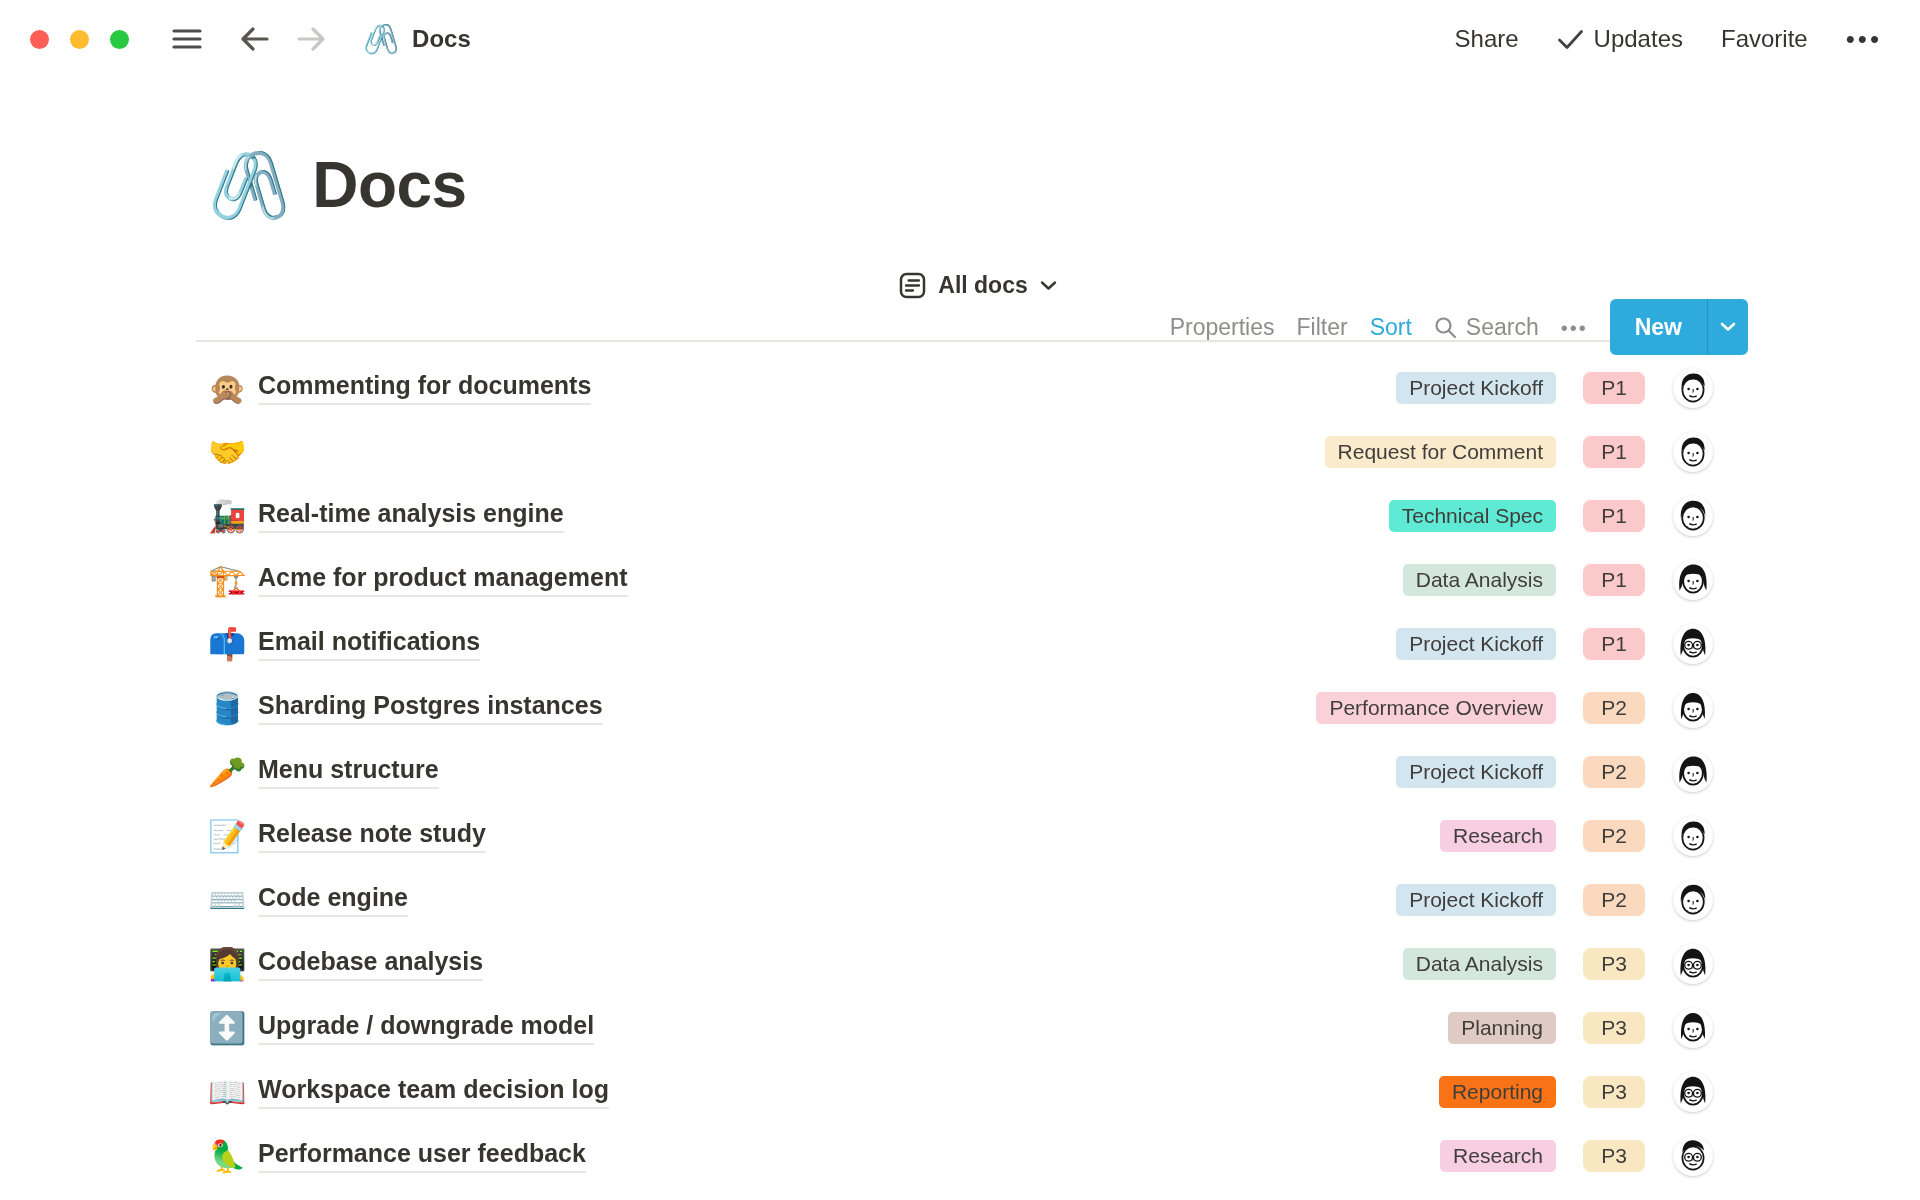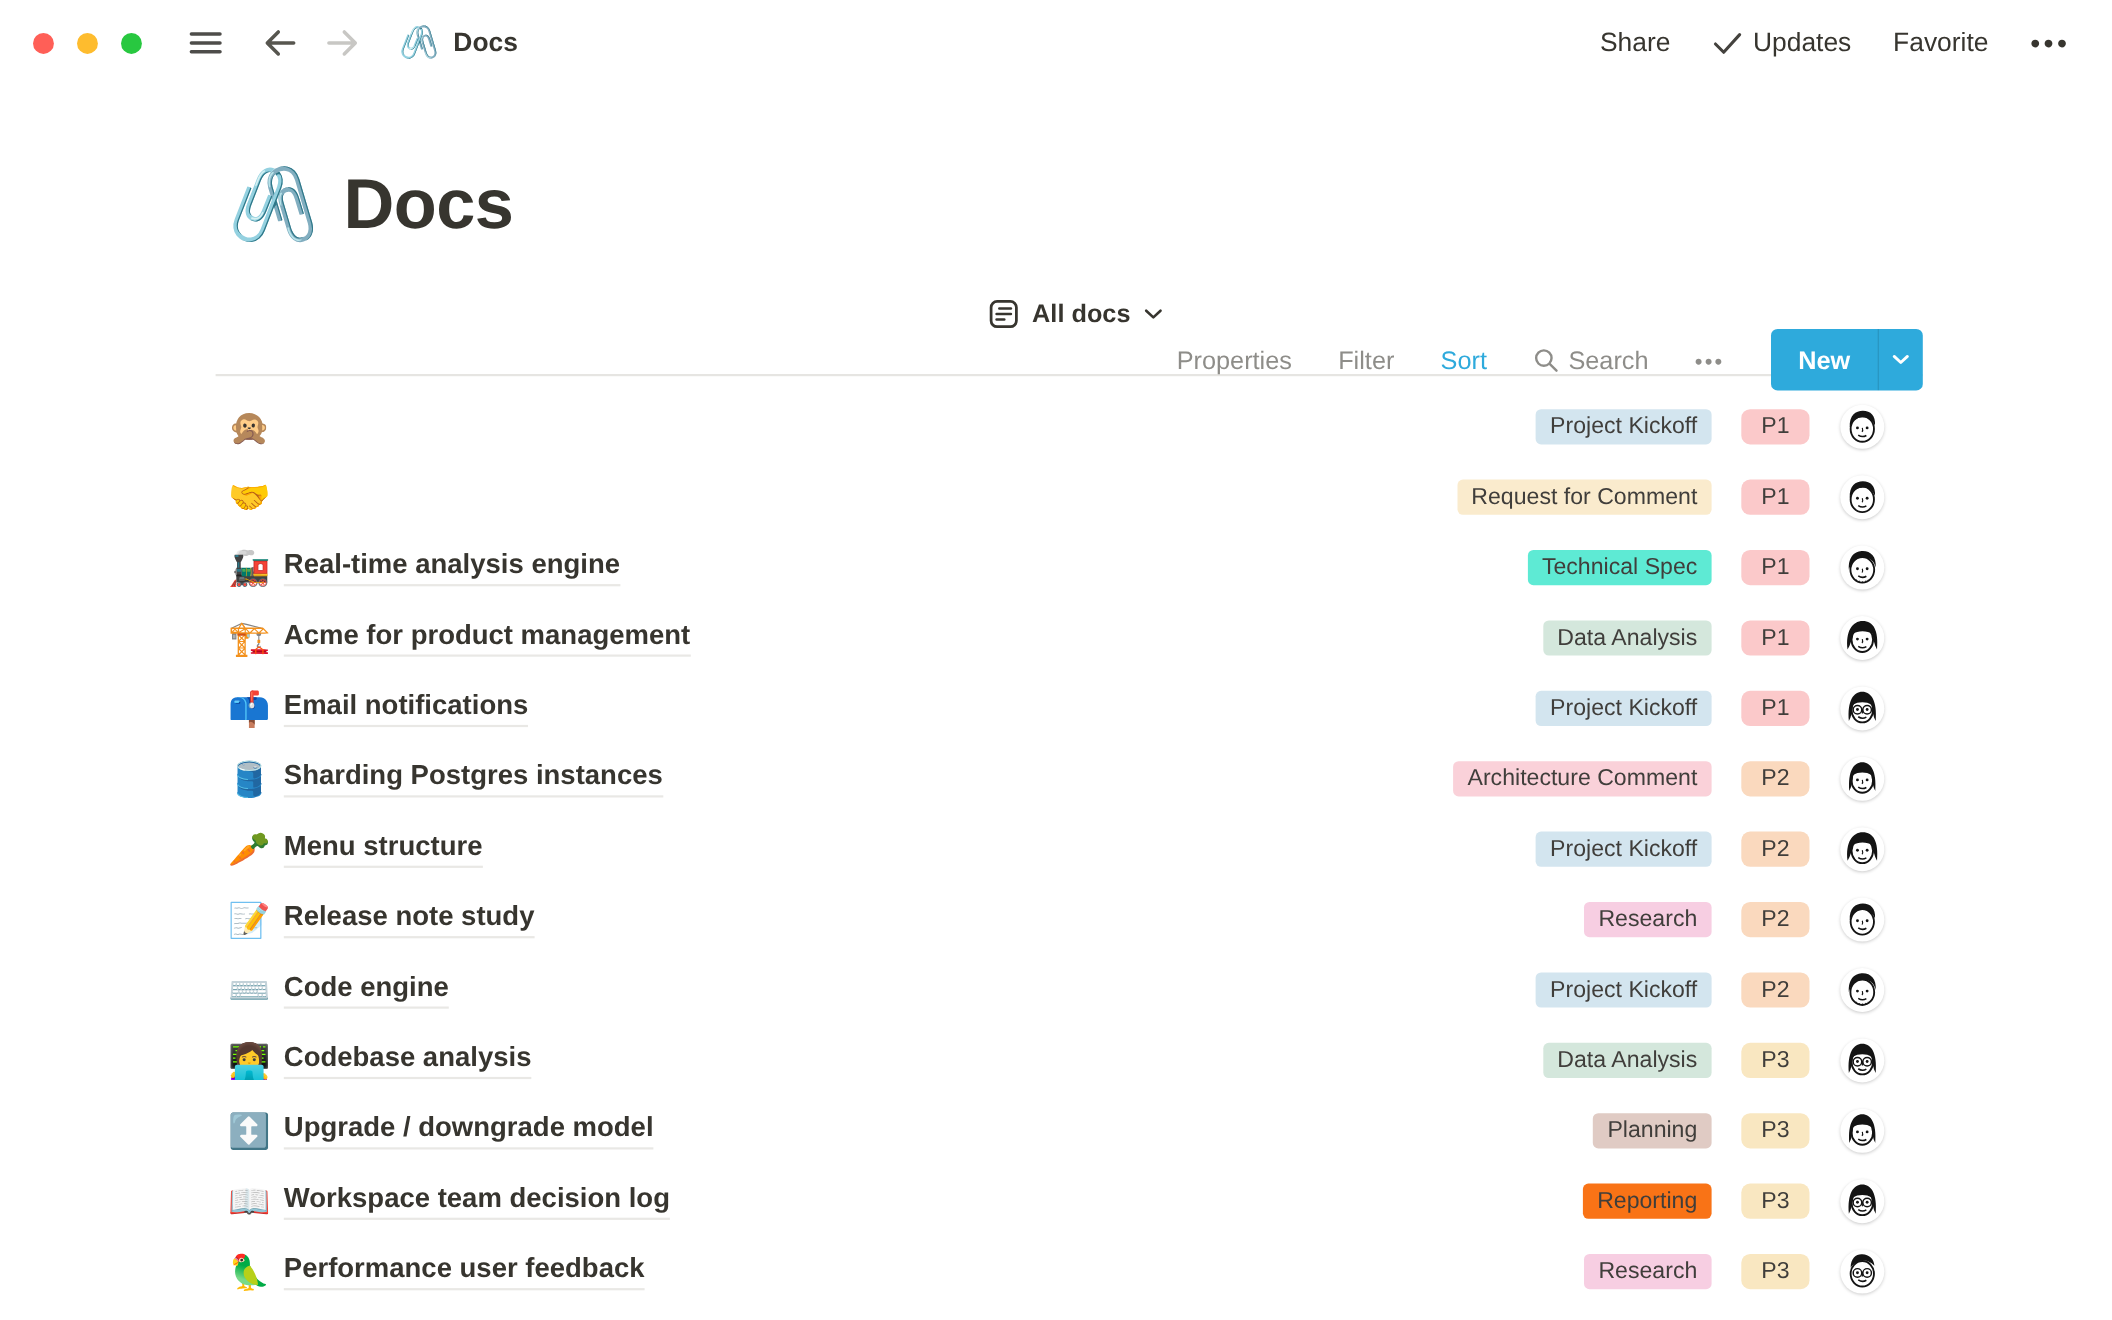--- a/index.html
+++ b/index.html
@@ -29,21 +29,21 @@
   .content { margin-left:196px; width:1552px; }
   .inner-pad { padding-left:12px; padding-right:0; }
 
   .page-header { margin-top:70px; display:flex; align-items:center; gap:22px; }
   .page-icon { font-size:66px; line-height:1; }
   .page-title { font-size:64px; font-weight:700; margin:0; letter-spacing:-0.5px; color:#37352F; }
 
   .toolbar { margin-top:50px; height:46px; display:flex; align-items:center;flex-direction:column; }
   .view-switcher { display:flex; align-items:center; gap:12px; background:none; border:none; padding:0; cursor:pointer; font-family:inherit; }
   .view-label { font-size:23px; font-weight:700; color:#37352F; }
-  .tb-actions { margin-left:auto; display:flex; align-items:center; gap:42px; font-size:23px; color:#8E8D89; }
+  .tb-actions { margin-left:auto; display:flex; align-items:center; gap:22px; font-size:23px; color:#8E8D89; }
   .tb-text-btn { background:none; border:none; font:inherit; color:inherit; cursor:pointer; padding:0; }
   .search-btn { display:flex; align-items:center; gap:9px; }
   .dots-sm { font-size:20px; letter-spacing:2px; line-height:1; }
   .new-btn { display:flex; align-items:stretch; height:56px; border:none; border-radius:6px; overflow:hidden; padding:0; cursor:pointer; margin-left:0; }
   .new-main { display:flex; align-items:center; padding:0 25px; color:#fff; font-size:23px; font-weight:700; font-family:inherit; }
   .new-chevron { width:41px; display:flex; align-items:center; justify-content:center; border-left:1px solid rgba(0,0,0,0.14); }
 
   .divider { height:2px; background:#E6E5E2; margin-top:22px; }
 
   
@@ -204,20 +204,21 @@
         </button>
       </span>
     </div>
   </div>
 
   <div class="divider"></div>
 
   <div class="rows">
   <div class="row">
     <span class="row-icon">🙊</span>
+    <span class="row-title">Commenting for documents</span>
     <span class="row-spacer"></span>
     <span class="tag" style="background: rgb(211, 229, 239);">Project Kickoff</span>
     <span class="prio" style="background: rgb(251, 201, 202);">P1</span>
     <span class="avatar">
       <svg width="40" height="40">
             <use href="#av-m1"></use>
           </svg>
     </span>
   </div>
 
@@ -269,21 +270,21 @@
       <svg width="40" height="40">
             <use href="#av-w2"></use>
           </svg>
     </span>
   </div>
 
   <div class="row">
     <span class="row-icon">🛢️</span>
     <span class="row-title">Sharding Postgres instances</span>
     <span class="row-spacer"></span>
-    <span class="tag" style="background: rgb(250, 209, 217);">Architecture Comment</span>
+    <span class="tag" style="background: rgb(250, 209, 217);">Performance Overview</span>
     <span class="prio" style="background: rgb(250, 217, 190);">P2</span>
     <span class="avatar">
       <svg width="40" height="40">
             <use href="#av-w3"></use>
           </svg>
     </span>
   </div>
 
   <div class="row">
     <span class="row-icon">🥕</span>

